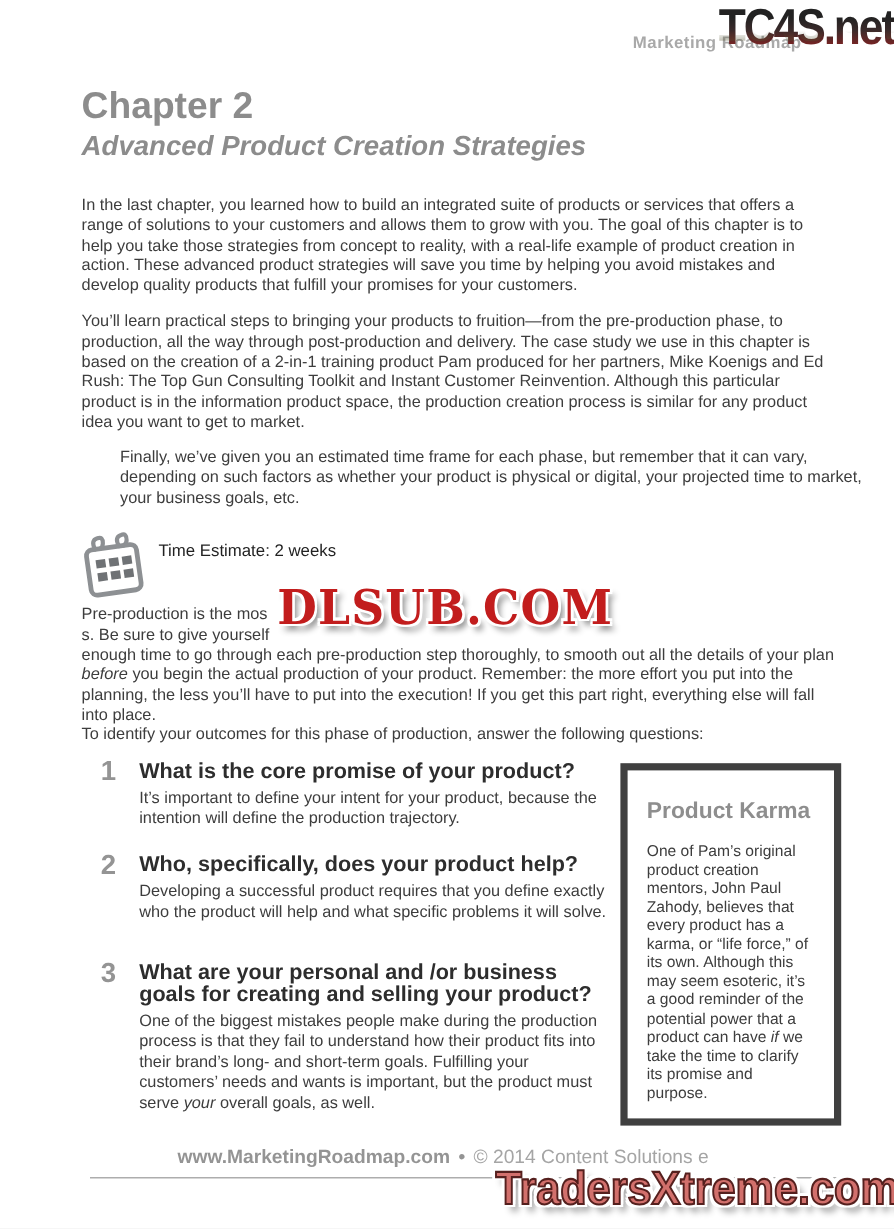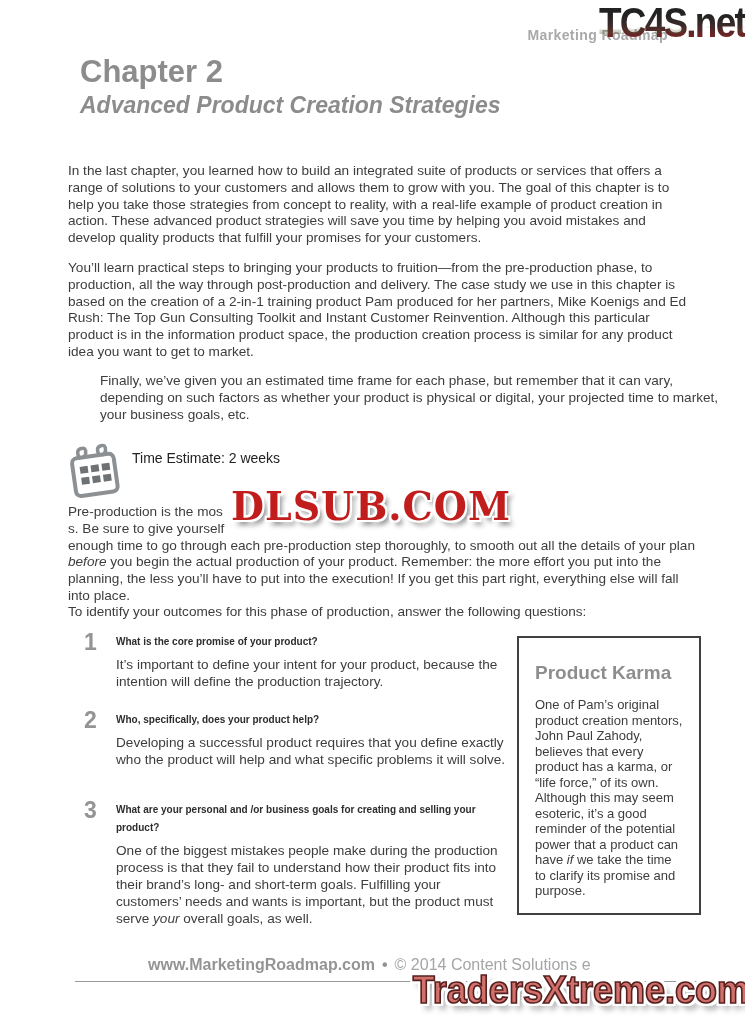--- a/index.html
+++ b/index.html
@@ -24,21 +24,21 @@
   }
   .tc4s-reflect{
     position:absolute;top:40px;right:0;z-index:2;height:16px;overflow:hidden;
     font-size:42px;font-weight:800;letter-spacing:-2px;line-height:1;
     transform:scaleX(.88) scaleY(-1);transform-origin:100% 0;
     background:linear-gradient(#8e2222 0%, #553 40%, transparent 90%);
     -webkit-background-clip:text;background-clip:text;color:transparent;
     opacity:.35;white-space:nowrap;pointer-events:none;
   }
   
-  .chapter-block{position:absolute;top:56px;left:68px;margin-left:12px;}
+  .chapter-block{position:absolute;top:72px;left:68px;}
   .chapter-title{font-size:31px;font-weight:bold;color:#8c8c8c;line-height:1.05;}
   .chapter-subtitle{font-size:23px;font-weight:bold;font-style:italic;color:#8c8c8c;margin-top:3px;}
   .byline{font-size:13px;font-weight:bold;font-style:italic;color:#1c1c1c;margin-top:19px;}
   
   .para{
     position:absolute;left:68px;width:628px;
     font-size:13.6px;line-height:16.8px;color:#3d3d3d;
   }
   .p1{top:163px;} .p2{top:260px;} .p3{top:373px;margin-left:32px;}
   
@@ -63,26 +63,26 @@
   }
   
   .outcomes{top:604px;}
   
   .q-item{position:absolute;left:84px;width:424px;display:flex;}
   .q1{top:633px;} .q2{top:711px;} .q3{top:801px;}
   .q-num{
     flex:0 0 22px;font-size:23px;font-weight:bold;color:#949494;line-height:19px;
   }
   .q-body{margin-left:10px;width:402px;}
-  .q-question{font-size:10px;font-weight:bold;color:#2d2d2d;line-height:18px;}
+  .q-question{font-size:18px;font-weight:bold;color:#2d2d2d;line-height:18px;}
   .q-answer{font-size:13.6px;line-height:16.9px;color:#3d3d3d;margin-top:6px;}
   
   .sidebar{
     position:absolute;left:517px;top:636px;width:184px;min-height:263px;
-    background:#fff;border:2px solid #404040;box-sizing:border-box;
+    background:#fff;border:6px solid #404040;box-sizing:border-box;
     padding:24px 14px 14px 16px;
   }
   .sidebar-title{font-size:19px;font-weight:bold;color:#8e8e8e;}
   .sidebar-body{font-size:13px;line-height:15.5px;color:#3d3d3d;margin-top:13px;}
   
   .footer-rule{position:absolute;top:981px;left:75px;width:640px;border-top:1px solid #9a9a9a;}
   .footer-text{
     position:absolute;top:956px;left:148px;font-size:16px;color:#a5a5a5;
     white-space:nowrap;z-index:1;
   }

